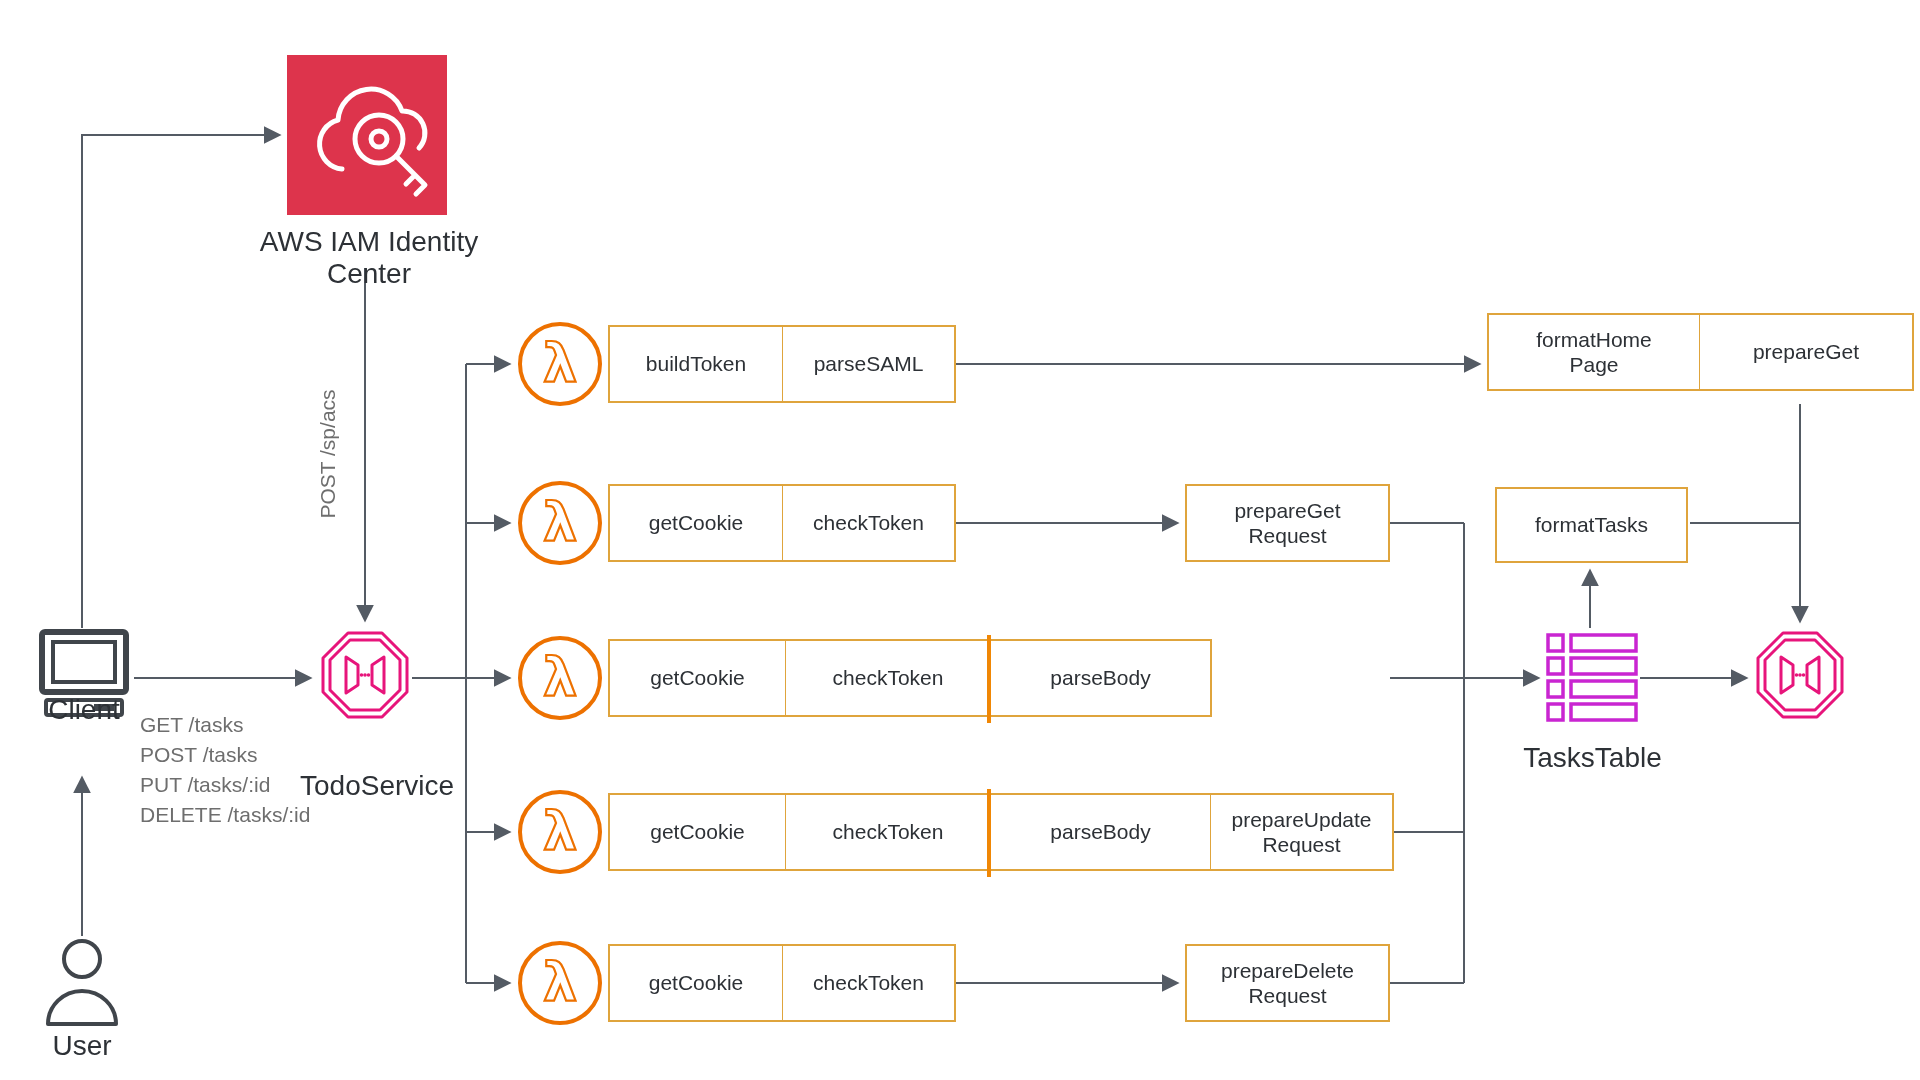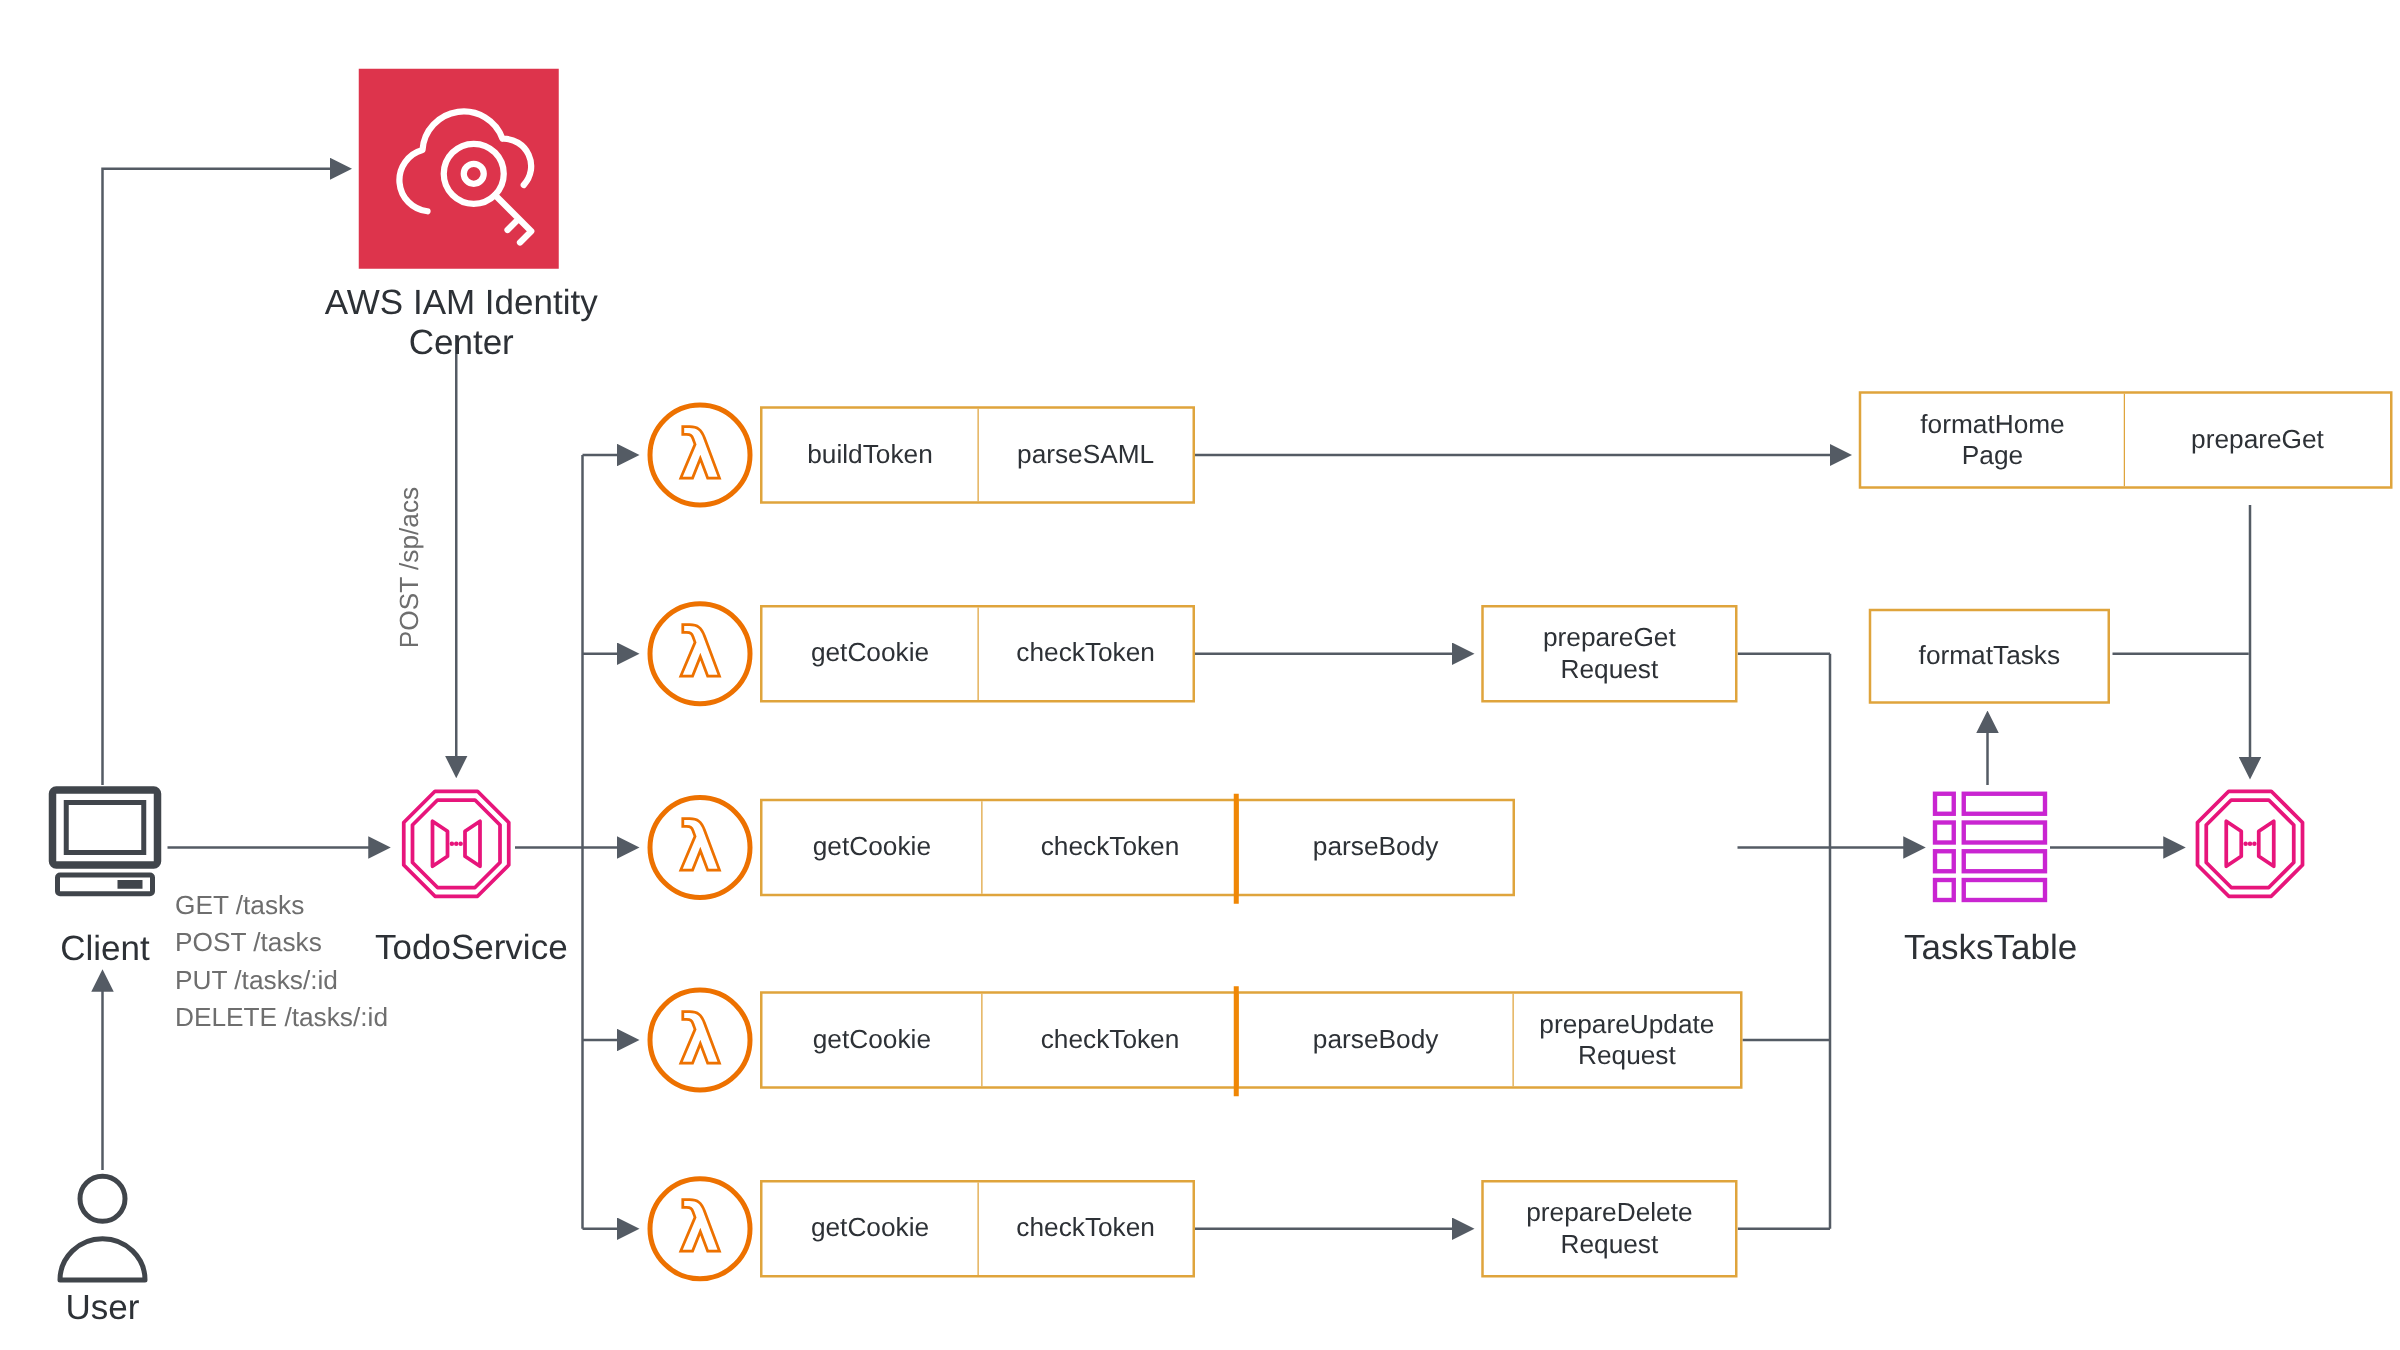--- a/index.html
+++ b/index.html
@@ -82,21 +82,21 @@
   <div class="saml-label">POST /sp/acs</div>
 
   <div class="darkicon" style="left:37px;top:628px;">
     <svg width="94" height="92" viewBox="0 0 94 92" fill="none" stroke="currentColor">
       <rect x="5" y="4" width="84" height="60" rx="3" stroke-width="6"></rect>
       <rect x="16" y="14" width="62" height="40" stroke-width="4"></rect>
       <rect x="9" y="72" width="76" height="15" rx="2" stroke-width="4"></rect>
       <rect x="57" y="76" width="20" height="7" fill="currentColor" stroke="none"></rect>
     </svg>
   </div>
-  <div class="node-label" style="left:37px;top:743px;width:94px;">Client</div>
+  <div class="node-label" style="left:37px;top:694px;width:94px;">Client</div>
 
   <div class="http-block">
     <div>GET /tasks</div>
     <div>POST /tasks</div>
     <div>PUT /tasks/:id</div>
     <div>DELETE /tasks/:id</div>
   </div>
 
   <div class="darkicon" style="left:40px;top:936px;">
     <svg width="84" height="94" viewBox="0 0 84 94" fill="none" stroke="currentColor" stroke-width="4" stroke-linejoin="round">
@@ -110,21 +110,21 @@
     <svg width="94" height="94" viewBox="0 0 94 94" fill="none" stroke="currentColor" stroke-width="3" stroke-linejoin="round">
       <path d="M30 5 L64 5 L89 30 L89 64 L64 89 L30 89 L5 64 L5 30 Z"></path>
       <path d="M32 12 L62 12 L82 32 L82 62 L62 82 L32 82 L12 62 L12 32 Z"></path>
       <path d="M28 29 L28 65 L40 57 L40 37 Z"></path>
       <path d="M66 29 L66 65 L54 57 L54 37 Z"></path>
       <circle cx="43.5" cy="47" r="1.8" fill="currentColor" stroke="none"></circle>
       <circle cx="47" cy="47" r="1.8" fill="currentColor" stroke="none"></circle>
       <circle cx="50.5" cy="47" r="1.8" fill="currentColor" stroke="none"></circle>
     </svg>
   </div>
-  <div class="node-label" style="left:300px;top:742px;width:130px;text-align:center;">TodoService</div>
+  <div class="node-label" style="left:300px;top:770px;width:130px;text-align:center;">TodoService</div>
 
   <div class="lambda" style="left:517px;top:321px;">
     <svg width="86" height="86" viewBox="0 0 86 86" fill="none" stroke="currentColor">
         <circle cx="43" cy="43" r="40" stroke-width="4"></circle>
         <text x="43" y="61" text-anchor="middle" font-size="54" font-weight="bold" stroke-width="2.2" font-family="DejaVu Sans, sans-serif">λ</text>
       </svg>
   </div>
   <div class="lambda" style="left:517px;top:480px;">
     <svg width="86" height="86" viewBox="0 0 86 86" fill="none" stroke="currentColor">
         <circle cx="43" cy="43" r="40" stroke-width="4"></circle>

